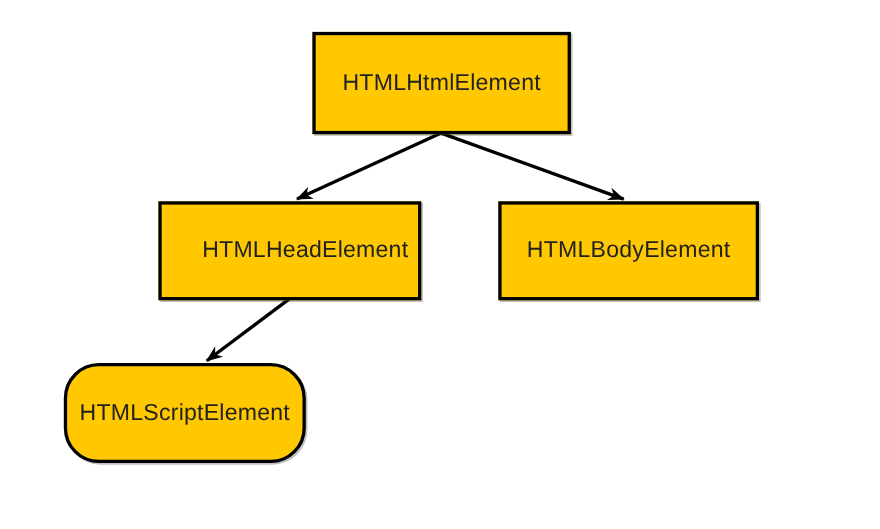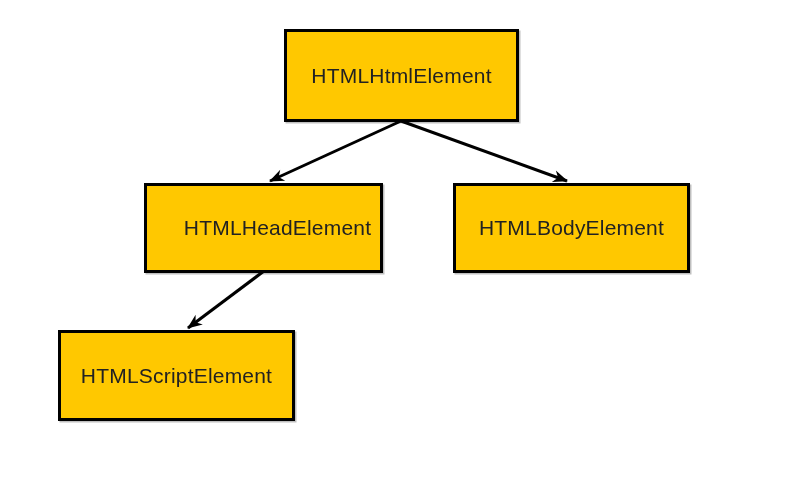--- a/index.html
+++ b/index.html
@@ -32,21 +32,21 @@
     justify-content:center;
     color:var(--node-text);
     font-size:21px;
     font-weight:400;
     letter-spacing:0.2px;
     white-space:nowrap;
   }
   .node-html  {left:284px; top:29px;  width:235px; height:93px;}
   .node-head  {left:144px; top:183px; width:239px; height:90px;padding-left:28px;}
   .node-body  {left:453px; top:183px; width:237px; height:90px;}
-  .node-script{left:58px;  top:330px; width:237px; height:91px;}
+  .node-script{left:58px;  top:330px; width:220px; height:91px;border-radius:32px;}
 </style>
 </head>
 <body>
 
 <div class="canvas">
 
   <svg class="edges" width="800" height="481" viewBox="0 0 800 481" xmlns="http://www.w3.org/2000/svg">
     <defs>
       <marker id="arrowhead" markerUnits="userSpaceOnUse" markerWidth="18" markerHeight="14" refX="15" refY="7" orient="auto">
         <path d="M1,1 L16,7 L1,13 L5.5,7 Z" fill="#000000"></path>

